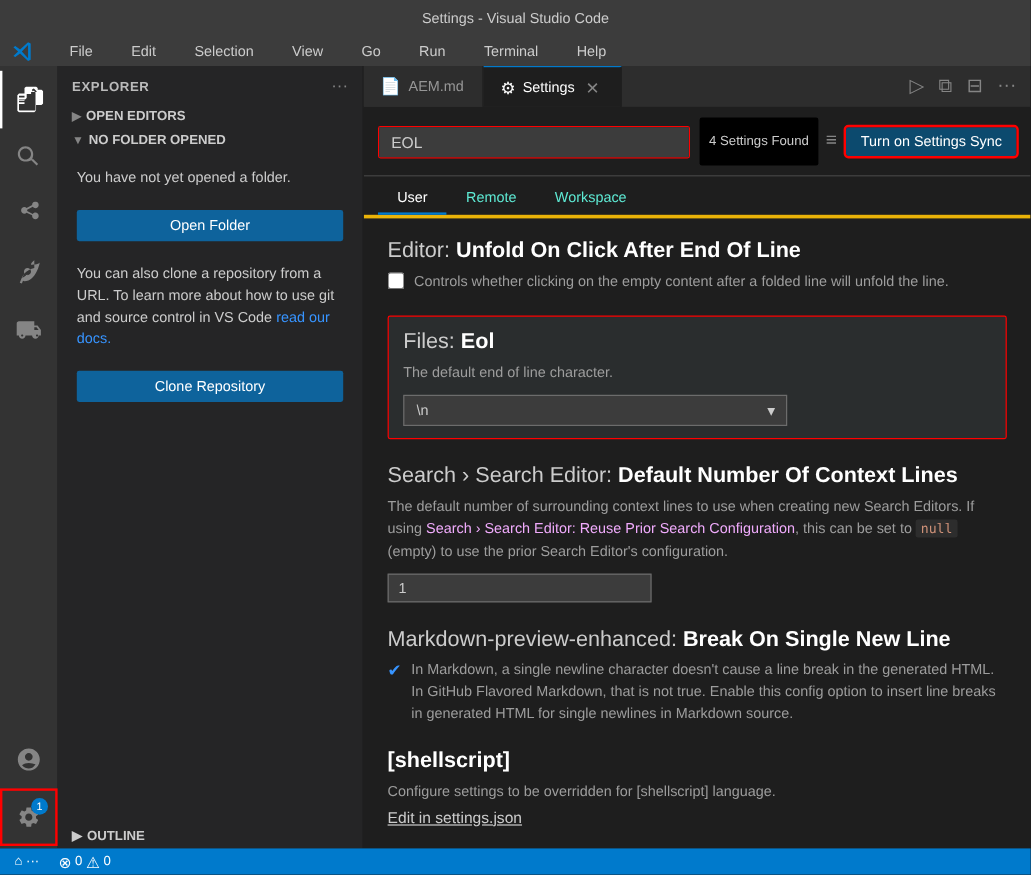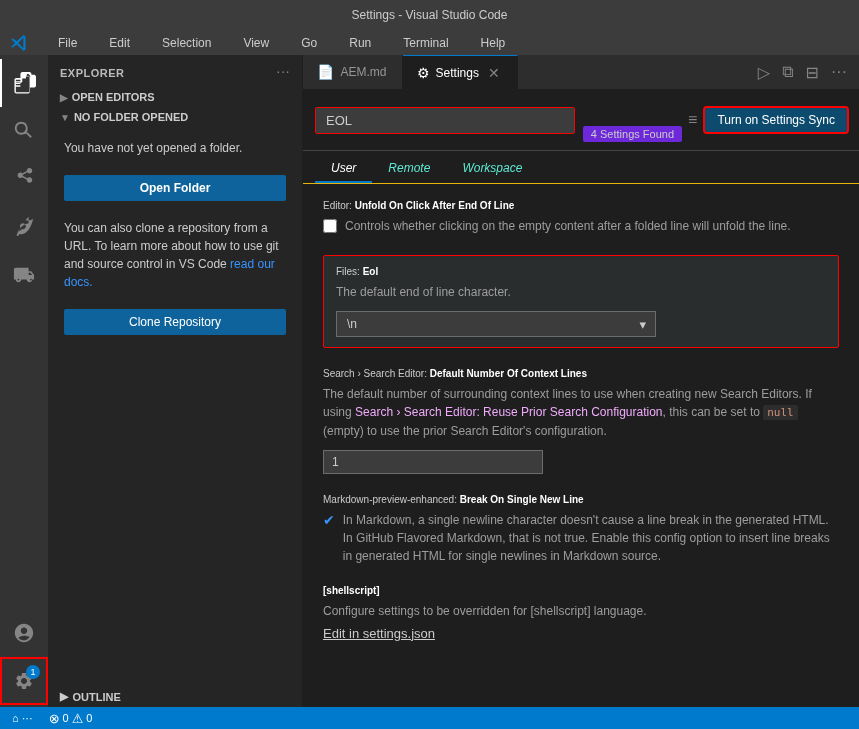--- a/index.html
+++ b/index.html
@@ -27,21 +27,21 @@
     
     .sidebar { width: 255px; background: #252526; display: flex; flex-direction: column; flex-shrink: 0; border-right: 1px solid #1e1e1e; overflow: hidden; }
     .sidebar-header { padding: 8px 12px; display: flex; align-items: flex-end; justify-content: space-between; }
     .sidebar-title { font-size: 11px; font-weight: 700; color: #bbbbbb; letter-spacing: 0.5px; text-transform: uppercase; }
     .sidebar-icon-btn { color: #858585; cursor: pointer; font-size: 14px; }
 
     .section-header { display: flex; align-items: center; gap: 4px; padding: 4px 12px; cursor: pointer; color: #cccccc; font-size: 11px; font-weight: 700; text-transform: uppercase; }
     .section-header .chevron { font-size: 10px; color: #858585; }
 
     .sidebar-message { padding: 12px 16px; color: #cccccc; font-size: 12px; line-height: 1.5; }
-    .open-folder-btn { margin: 6px 16px; background: #0e639c; color: white; border: none; padding: 6px 12px; cursor: pointer; font-size: 12px; width: calc(100% - 32px); text-align: center; border-radius: 2px; font-weight: bold; }
+    .open-folder-btn { margin: 6px 16px; background: #0e639c; color: white; border: none; padding: 6px 12px; cursor: pointer; font-size: 12px; width: calc(100% - 32px); text-align: center; border-radius: 2px; }
     .clone-repo-btn { margin: 6px 16px; background: #0e639c; color: white; border: none; padding: 6px 12px; cursor: pointer; font-size: 12px; width: calc(100% - 32px); text-align: center; border-radius: 2px; }
     .sidebar-link { color: #3794ff; cursor: pointer; text-decoration: none; }
     .outline-section { padding: 4px 12px; display: flex; align-items: center; gap: 4px; cursor: pointer; color: #cccccc; font-size: 11px; font-weight: 700; text-transform: uppercase; }
 
     
     .editor-area { flex: 1; display: flex; flex-direction: column; overflow: hidden; }
 
     
     .tabs-bar { height: 35px; background: #2d2d2d; display: flex; align-items: stretch; flex-shrink: 0; border-bottom: 1px solid #1e1e1e; }
     .tab { display: flex; align-items: center; gap: 6px; padding: 0 14px; font-size: 12px; color: #969696; cursor: pointer; background: #2d2d2d; border-right: 1px solid #1e1e1e; white-space: nowrap; min-width: 100px; }
@@ -52,37 +52,37 @@
     .tab-action-btn { color: #858585; cursor: pointer; padding: 4px; font-size: 16px; }
 
     
     .settings-content { flex: 1; display: flex; flex-direction: column; background: #1e1e1e; overflow: hidden; }
 
     
     .search-bar { display: flex; align-items: center; padding: 8px 12px; gap: 8px; background: #1e1e1e; border-bottom: 1px solid #454545; flex-shrink: 0; }
     .search-input-wrap { flex: 1; position: relative; border: 1px solid #ff0000; border-radius: 2px; }
     .search-input { width: 100%; background: #3c3c3c; border: none; color: #cccccc; font-size: 13px; padding: 5px 10px; outline: none; }
     .search-results-info { display: flex; align-items: center; gap: 6px; color: #cccccc; font-size: 12px; white-space: nowrap; }
-    .settings-found-badge { background: #6d28d9; padding: 2px 8px; border-radius: 2px; font-size: 11px; color: #cccccc; margin-top: 28px; }
+    .settings-found-badge { background: #000000; padding: 14px 8px; border-radius: 2px; font-size: 11px; color: #cccccc; }
     .filter-icon-btn { color: #858585; cursor: pointer; font-size: 16px; }
     .sync-btn { background: #0c4a6e; color: white; border: none; padding: 5px 12px; cursor: pointer; font-size: 12px; border-radius: 2px; white-space: nowrap; outline: 2px solid #ff0000; }
 
     
-    .settings-tabs { display: flex; align-items: center; padding: 4px 12px 0; gap: 0; border-bottom: 1px solid #eab308; flex-shrink: 0; font-style: italic; }
+    .settings-tabs { display: flex; align-items: center; padding: 4px 12px 0; gap: 0; border-bottom: 3px solid #eab308; flex-shrink: 0; }
     .settings-tab { padding: 6px 16px; font-size: 12px; color: #5eead4; cursor: pointer; border-bottom: 2px solid transparent; }
     .settings-tab.active { color: #ffffff; border-bottom: 2px solid #007acc; }
 
     
     .settings-list { flex: 1; overflow-y: auto; padding: 16px 20px; display: flex; flex-direction: column; gap: 20px; }
     .settings-list::-webkit-scrollbar { width: 8px; }
     .settings-list::-webkit-scrollbar-track { background: #1e1e1e; }
     .settings-list::-webkit-scrollbar-thumb { background: #424242; }
 
     .setting-item { display: flex; flex-direction: column; gap: 6px; }
-    .setting-title { font-size: 10px; color: #cccccc; }
+    .setting-title { font-size: 18px; color: #cccccc; }
     .setting-title strong { font-weight: 700; color: #ffffff; }
     .setting-desc { font-size: 12px; color: #9d9d9d; line-height: 1.5; }
     .setting-checkbox-row { display: flex; align-items: flex-start; gap: 8px; }
     .setting-checkbox { width: 14px; height: 14px; margin-top: 2px; flex-shrink: 0; background: #3c3c3c; border: 1px solid #6c6c6c; }
 
     
     .setting-item.highlighted { border: 1px solid #ff0000; padding: 10px 12px; border-radius: 2px; background: #2a2d2e; }
 
     .setting-dropdown-wrap { margin-top: 4px; }
     .setting-dropdown { background: #3c3c3c; color: #cccccc; border: 1px solid #6c6c6c; padding: 5px 10px; font-size: 12px; width: 320px; cursor: pointer; appearance: none; -webkit-appearance: none; outline: none; }

